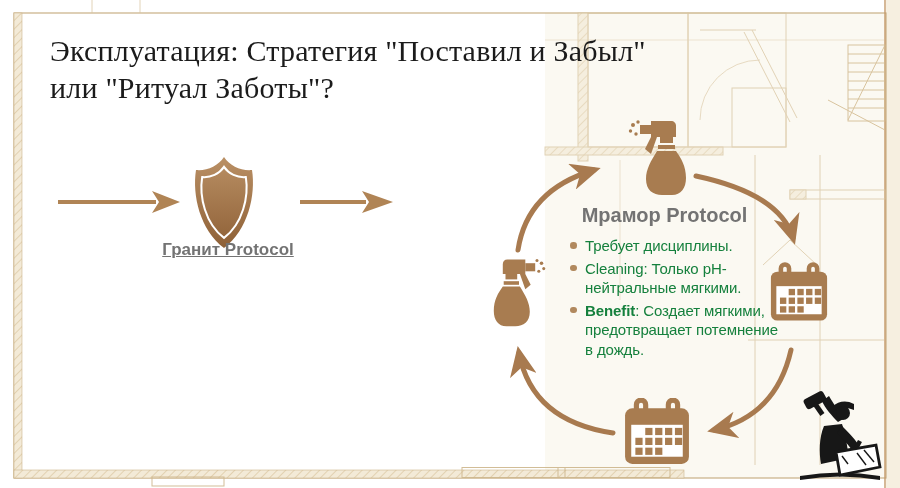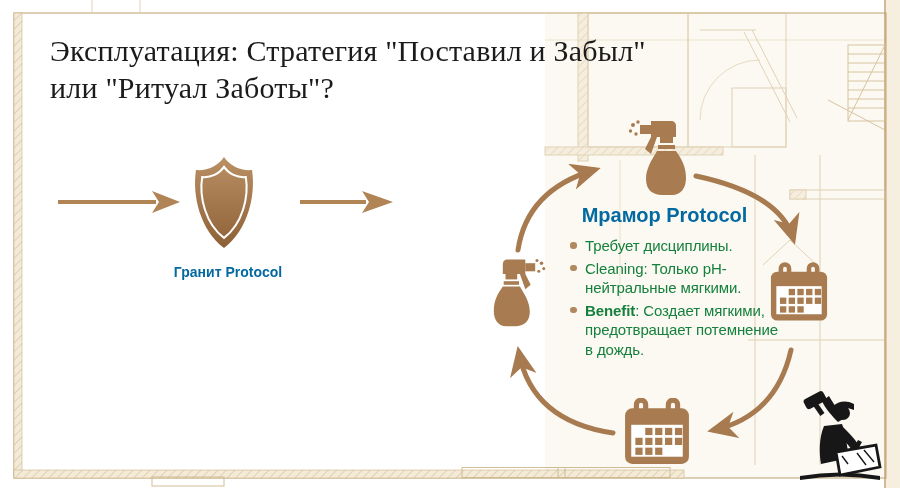--- a/index.html
+++ b/index.html
@@ -8,23 +8,23 @@
     font-family:"Liberation Sans",sans-serif;color:#1f1f1f;
   }
   .bg-svg{position:absolute;left:0;top:0;}
   .title{
     position:absolute;left:50px;top:33px;width:620px;
     font-family:"Liberation Serif",serif;font-size:30px;line-height:1.22;
     color:#1b1b1b;letter-spacing:.2px;
   }
   .flow-svg{position:absolute;left:48px;top:153px;}
   .sec-heading{
-    position:absolute;font-weight:bold;color:#0369a1;text-align:center;
-  }
-  .granite-heading{left:103px;top:264px;width:250px;font-size:14px;}
+    position:absolute;font-weight:bold;color:#737373;text-align:center;
+  }
+  .granite-heading{left:103px;top:240px;width:250px;font-size:17px;text-decoration:underline;}
   .marble-heading{left:562px;top:204px;width:205px;font-size:20px;}
   .bullets{
     position:absolute;margin:0;padding:0;list-style:none;
     font-size:15px;line-height:1.3;color:#15803d;letter-spacing:-0.1px;
   }
   .bullets li{position:relative;padding-left:17px;margin-bottom:3px;}
   .bullets li::before{
     content:"";position:absolute;left:2px;top:6px;width:6.5px;height:6.5px;
     border-radius:50%;background:#b1895e;
   }

